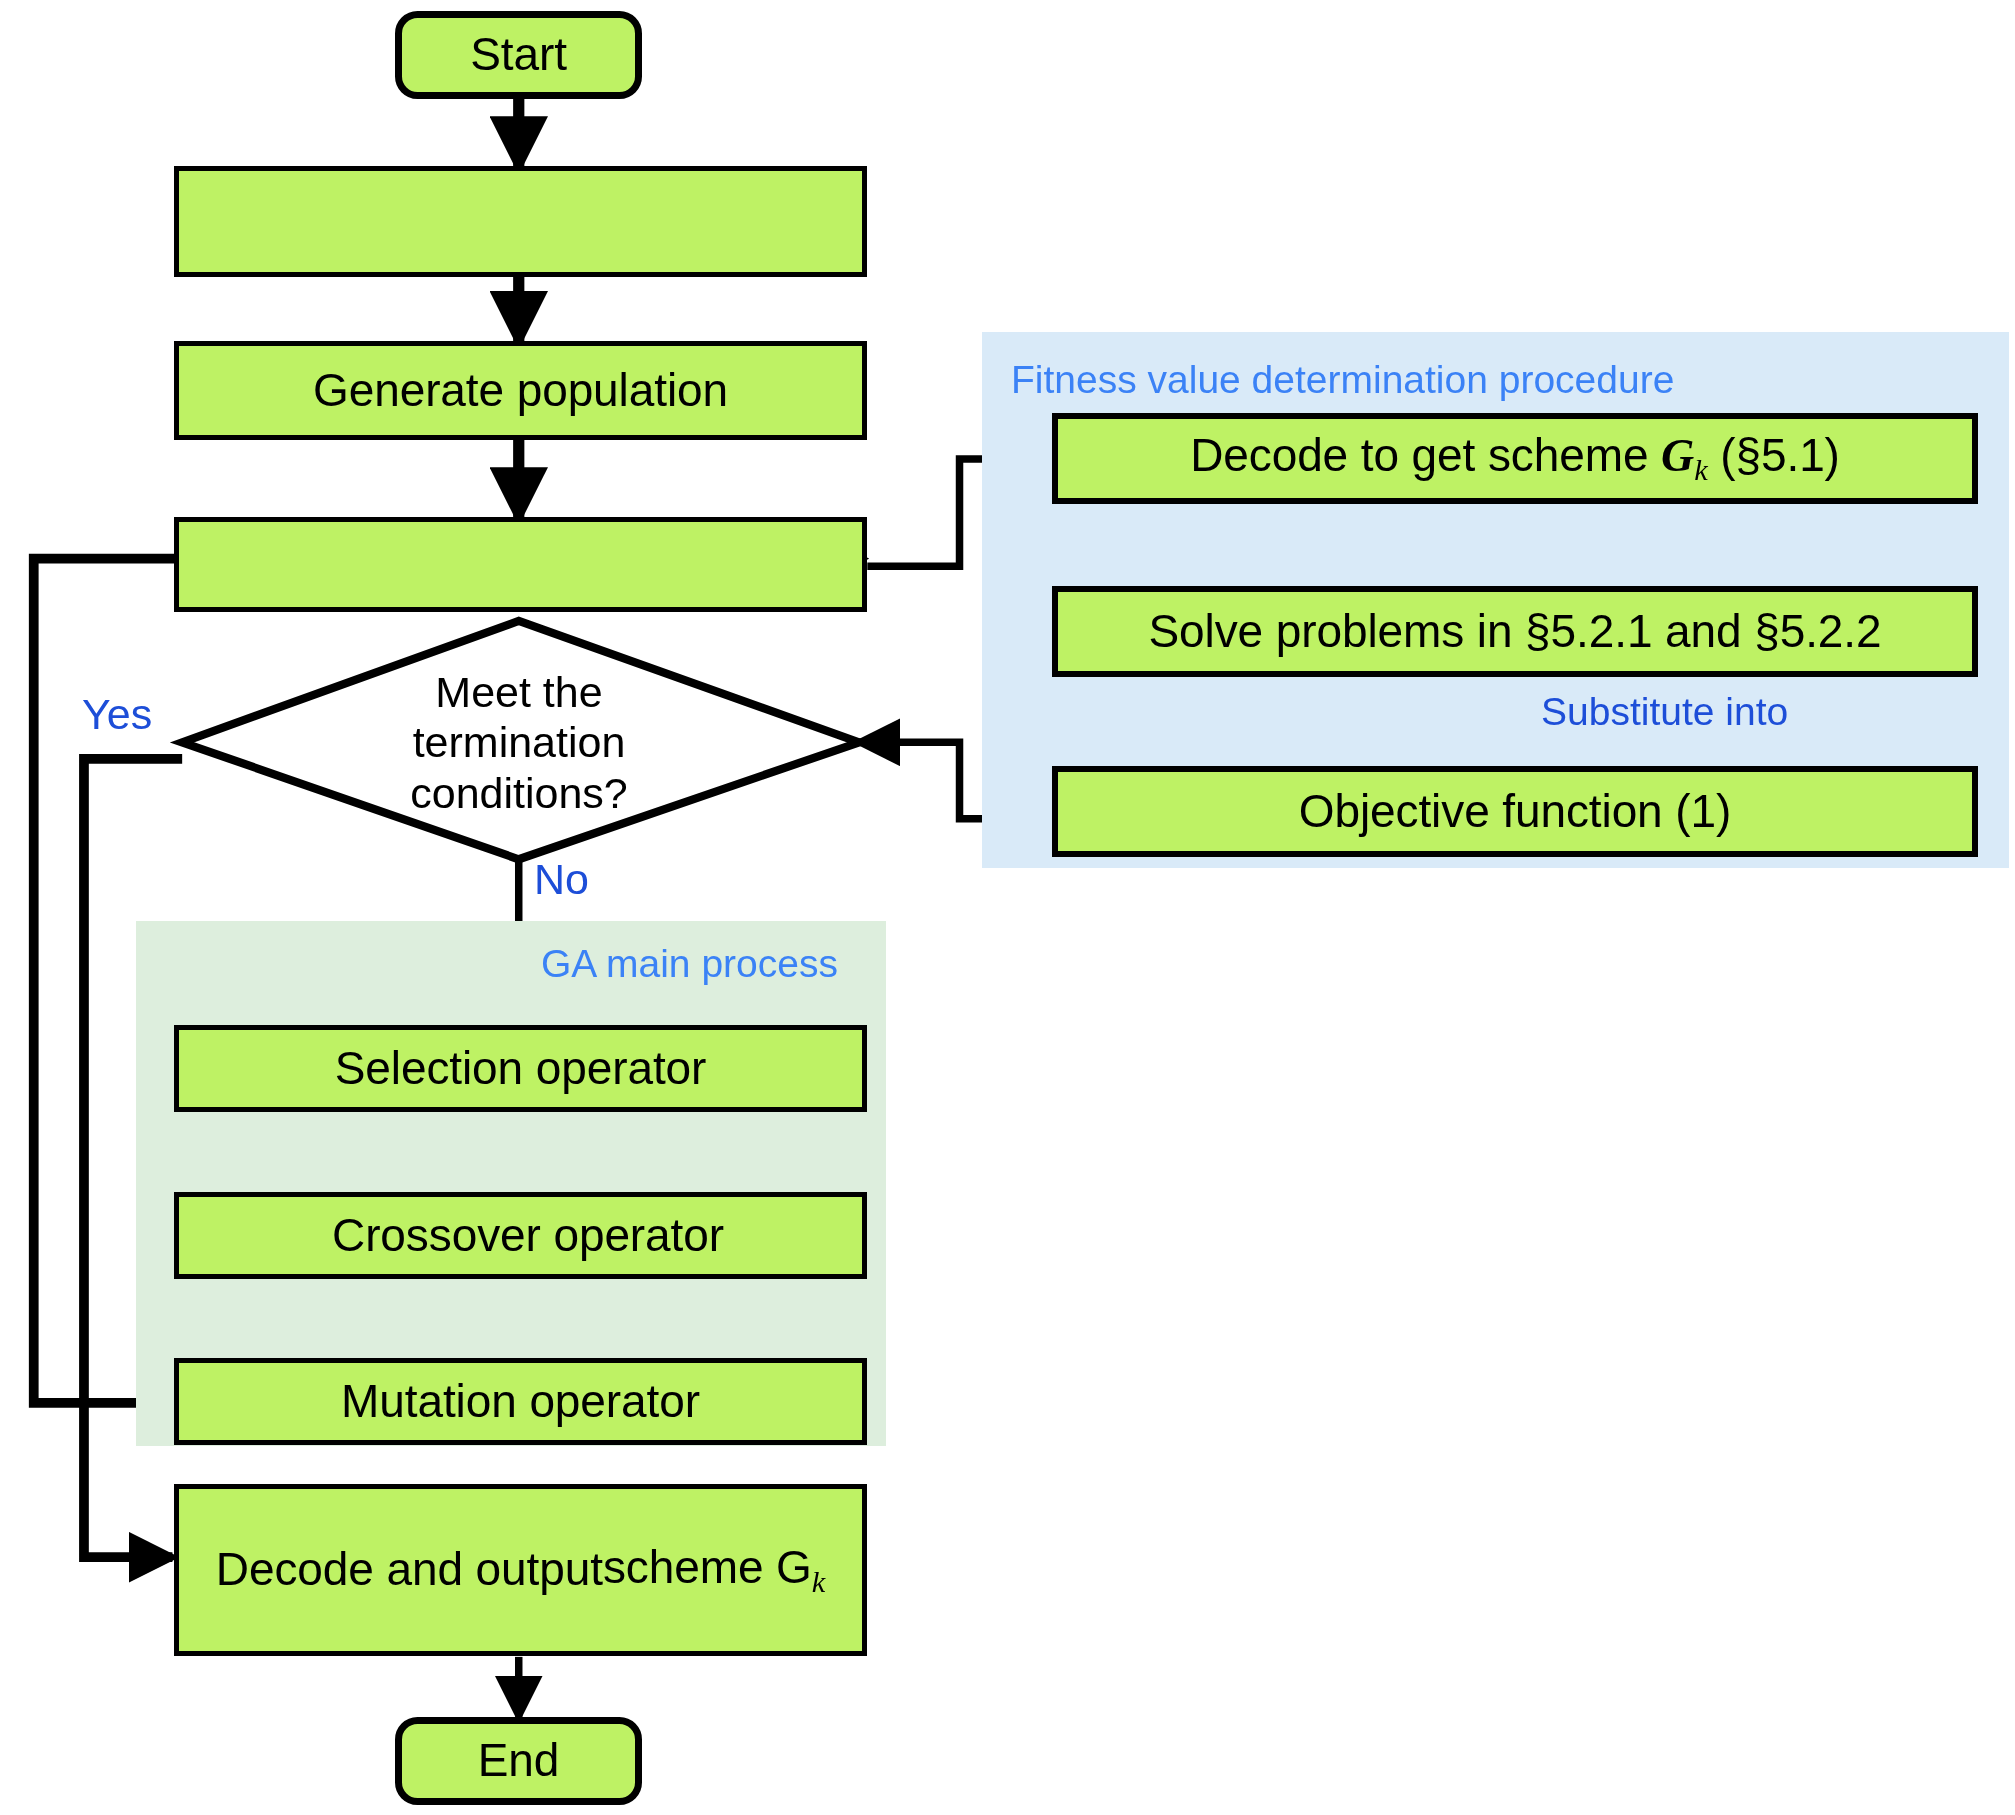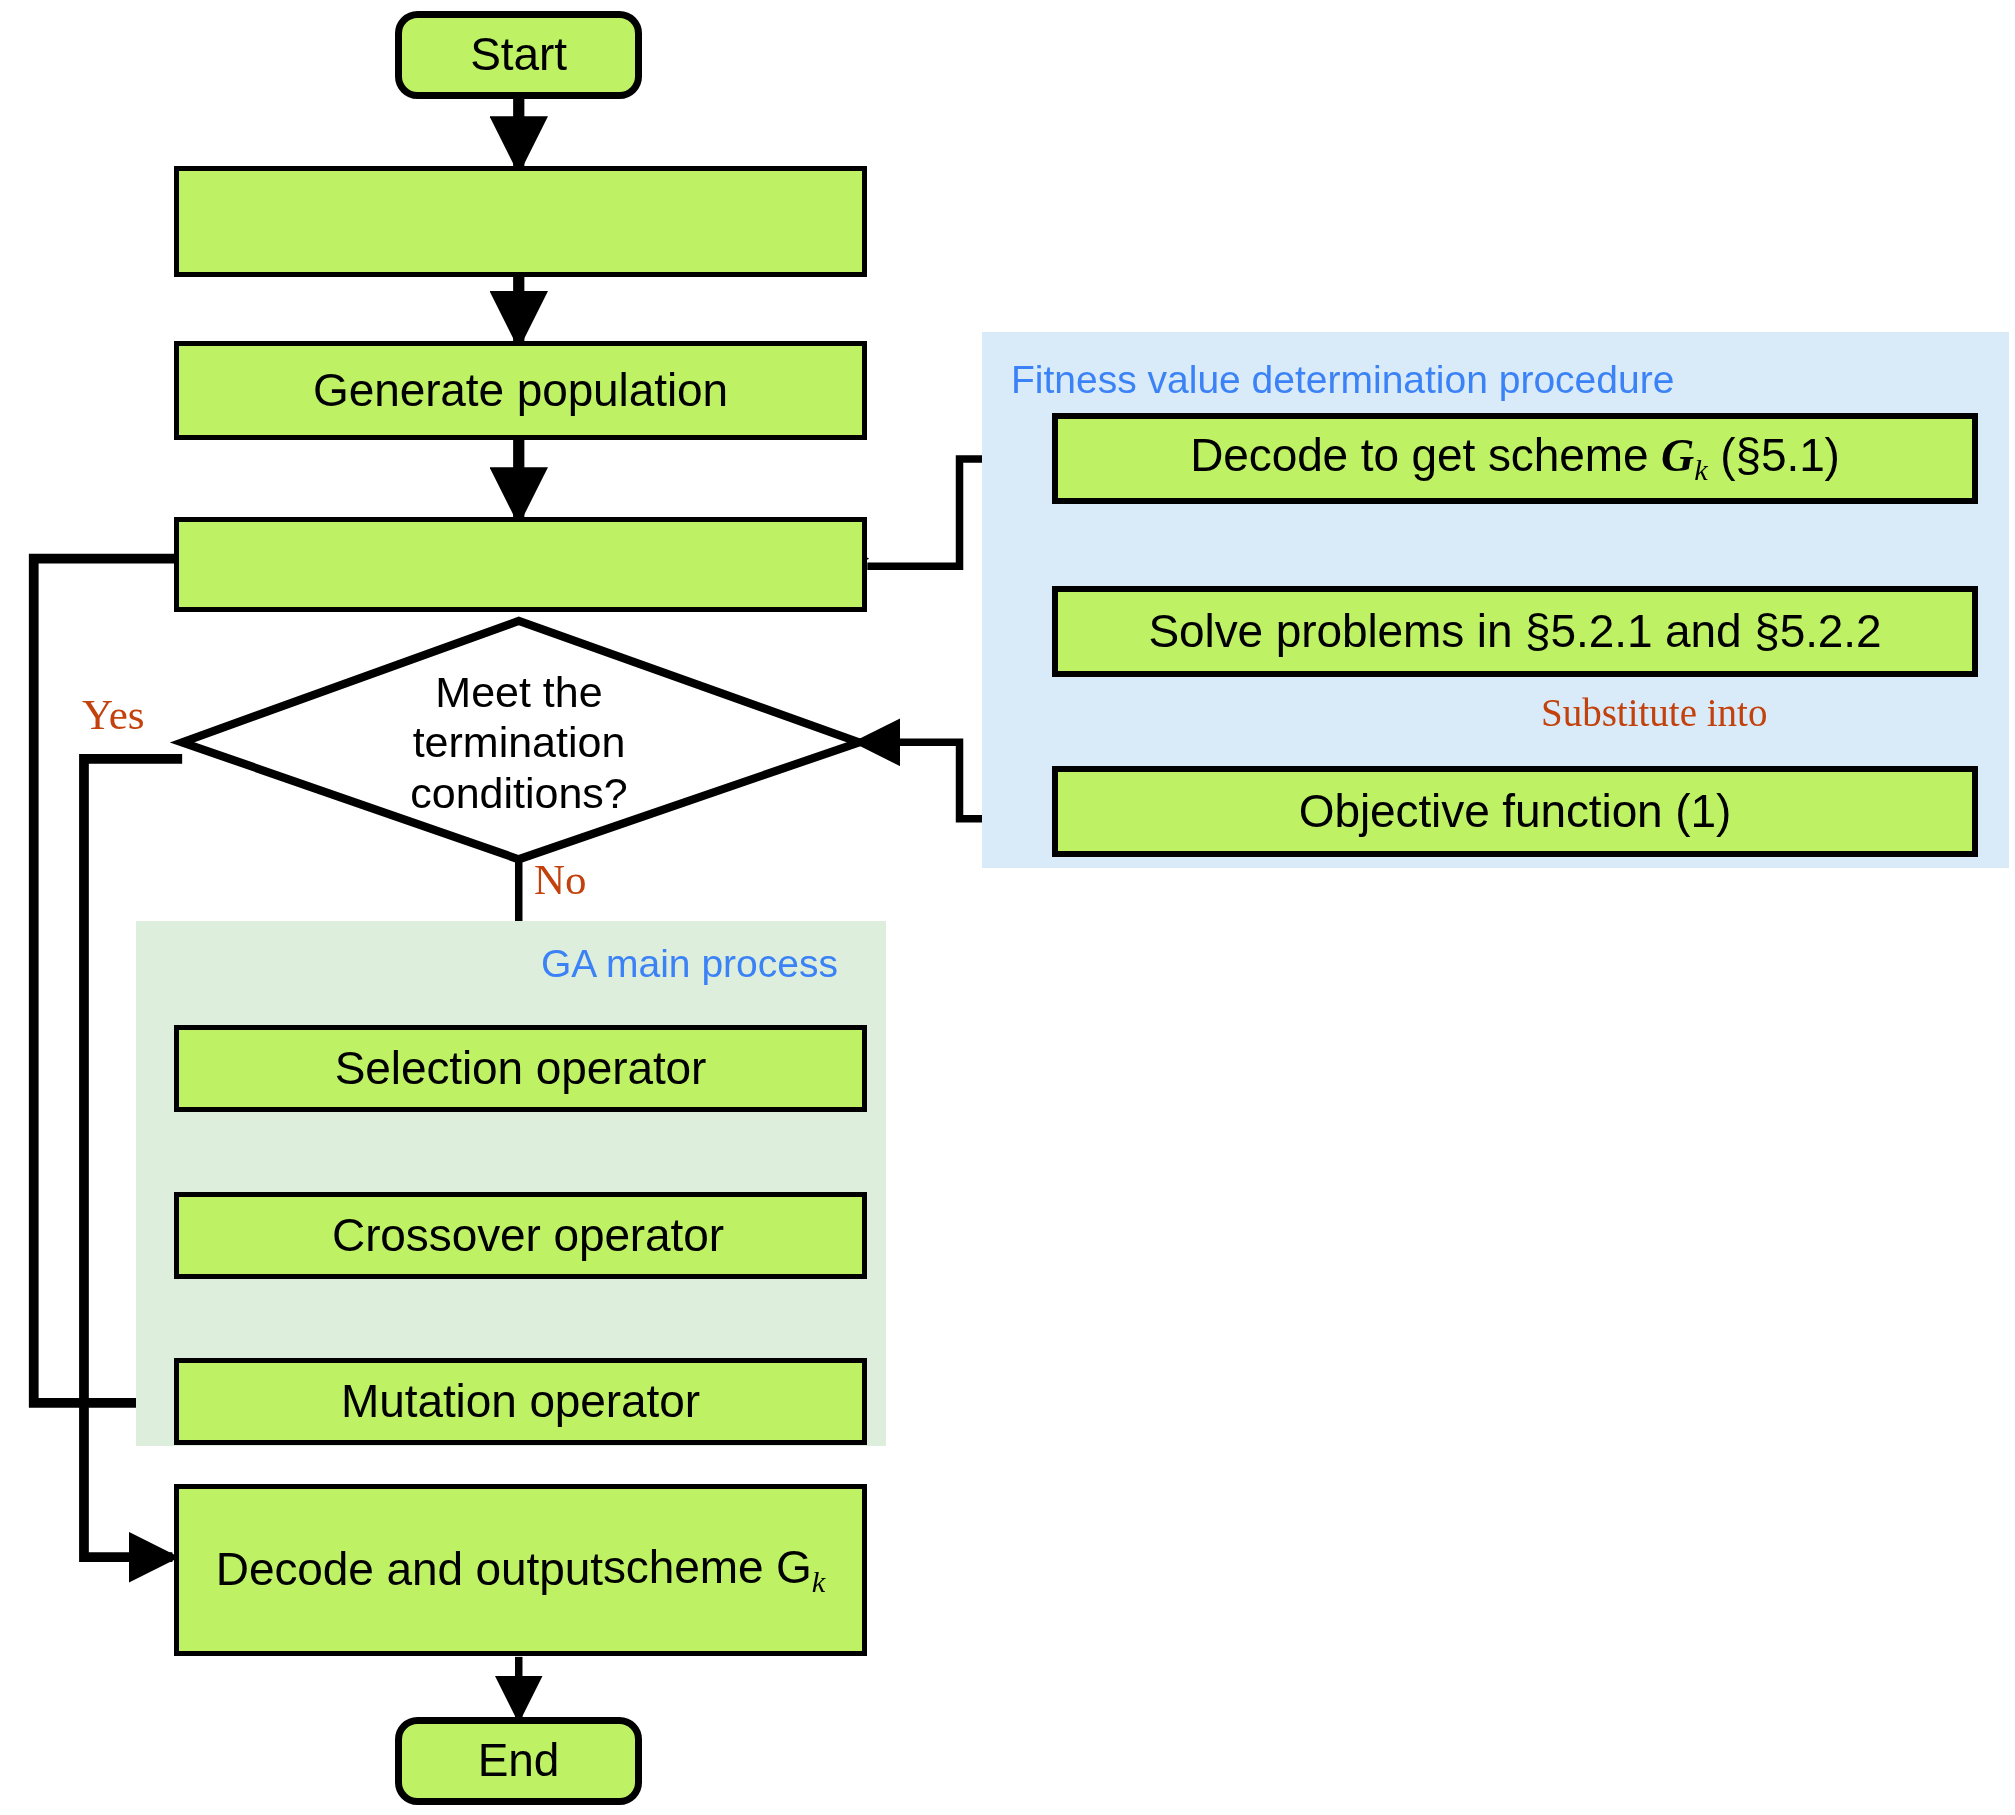--- a/index.html
+++ b/index.html
@@ -51,26 +51,25 @@
   .group.green { background: #ddeedd; }
   .grouplabel {
     position: absolute;
     color: #3b82f6;
     font-size: 39px;
     white-space: nowrap;
     z-index: 5;
   }
   .edgelabel {
     position: absolute;
-    color: #c2410c;
+    color: #1d4ed8;
     font-size: 43px;
     white-space: nowrap;
     z-index: 5;
     background: transparent;
-    font-family: Liberation Serif, serif;
   }
   .sub {
     font-style: italic;
     font-family: "Liberation Serif", serif;
   }
   .sub sub {
     font-size: 0.66em;
     vertical-align: -0.28em;
   }
   .nowrap { white-space: nowrap; }

